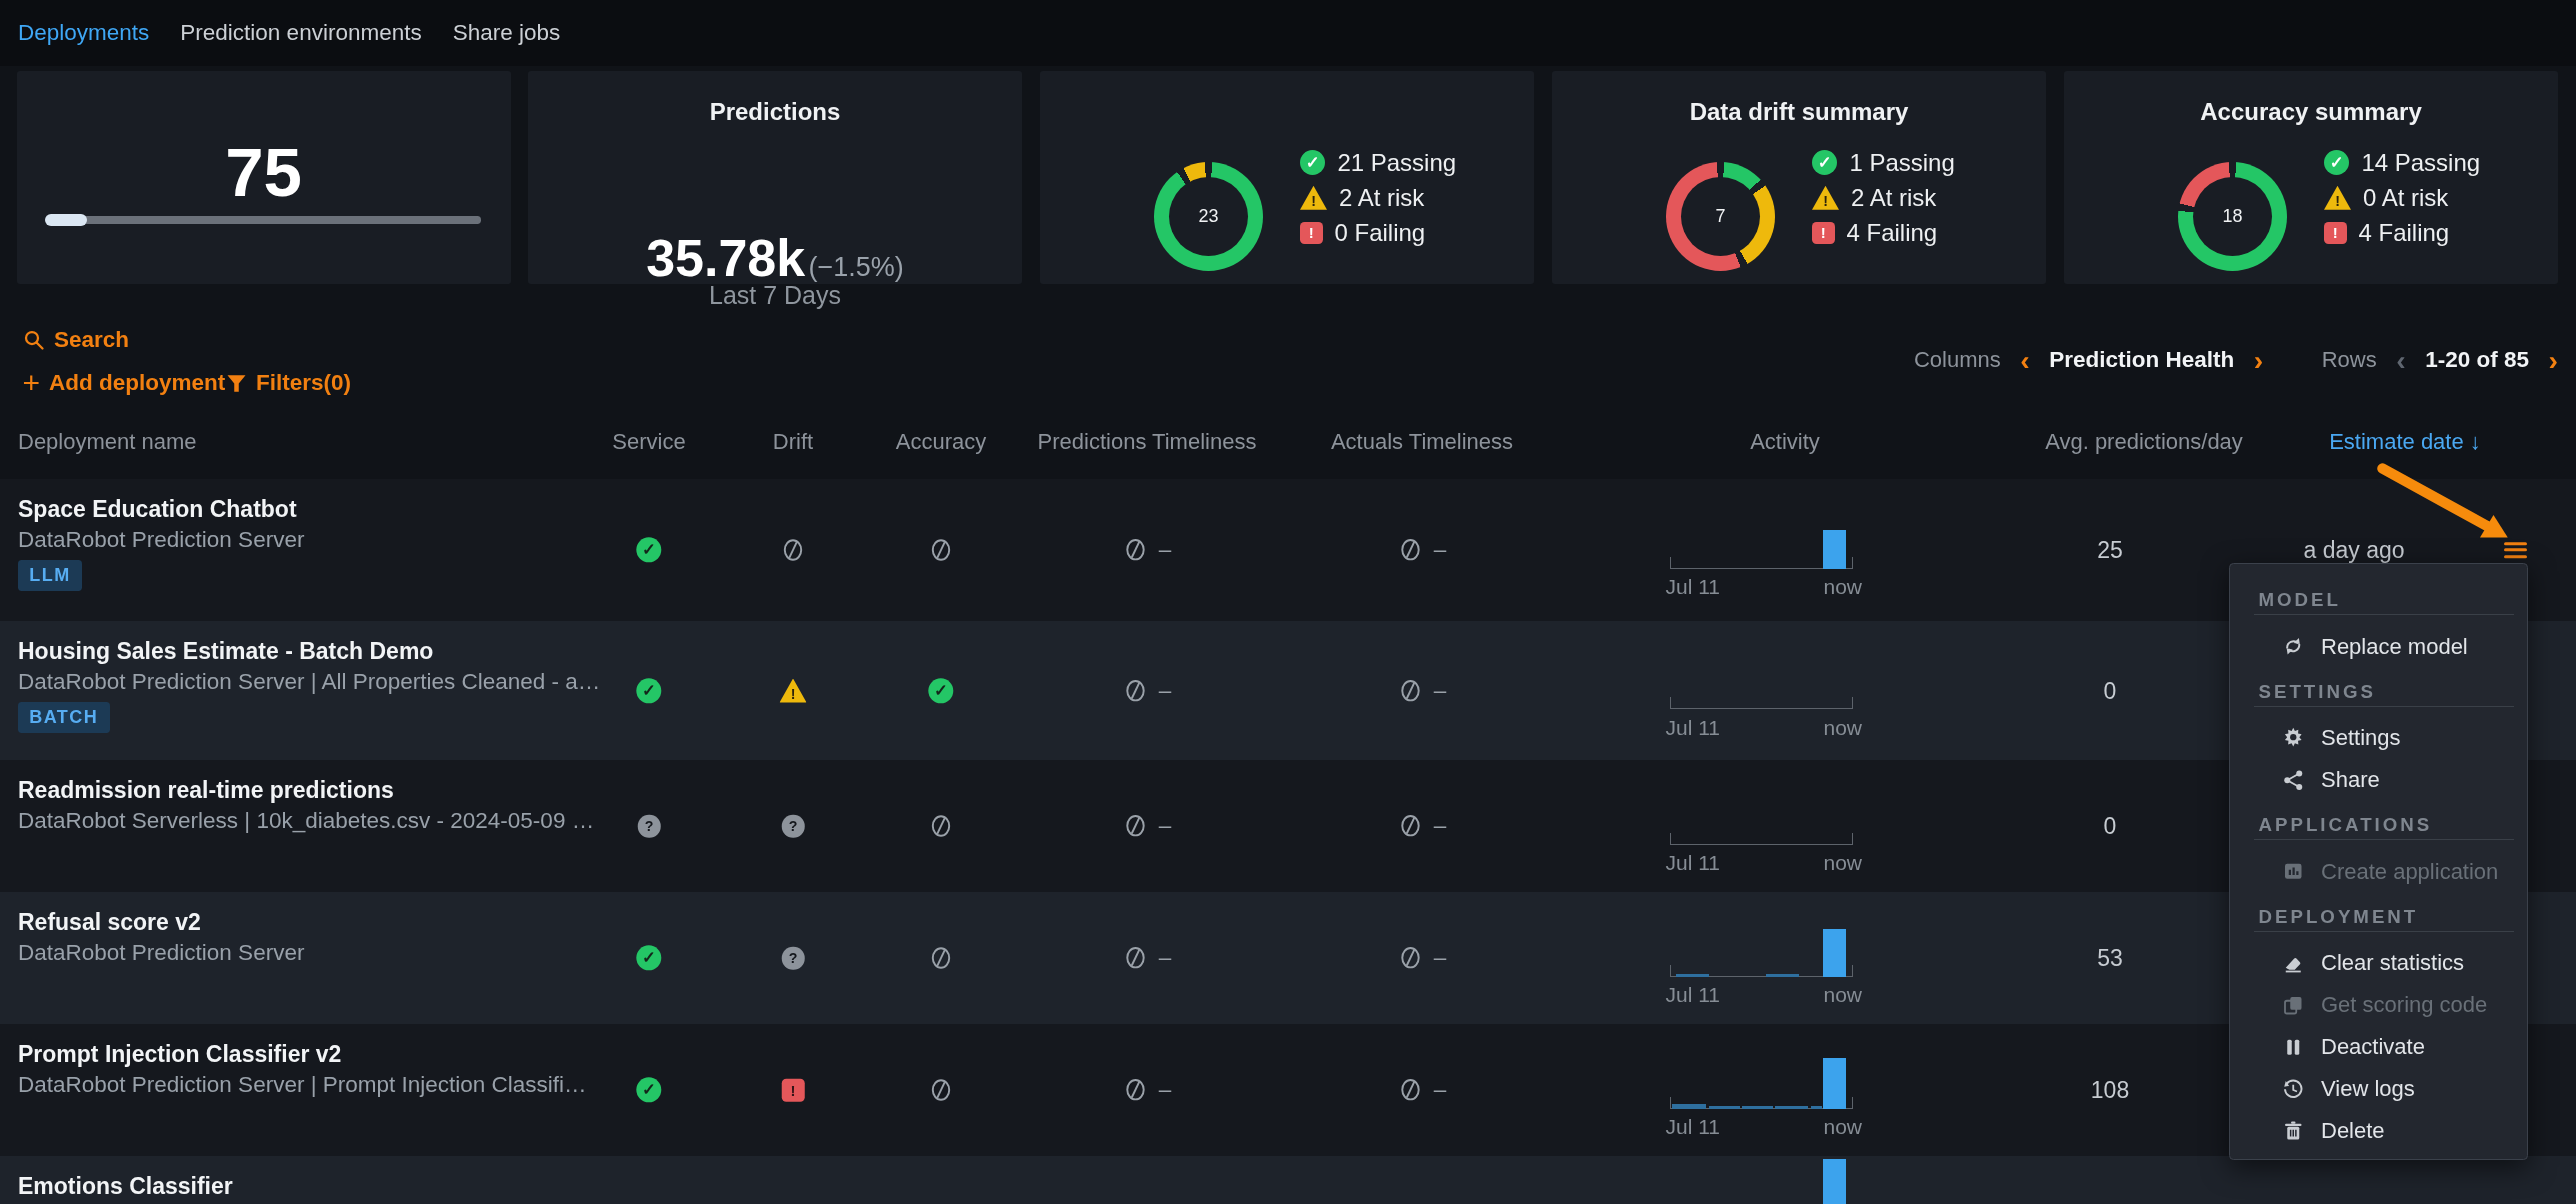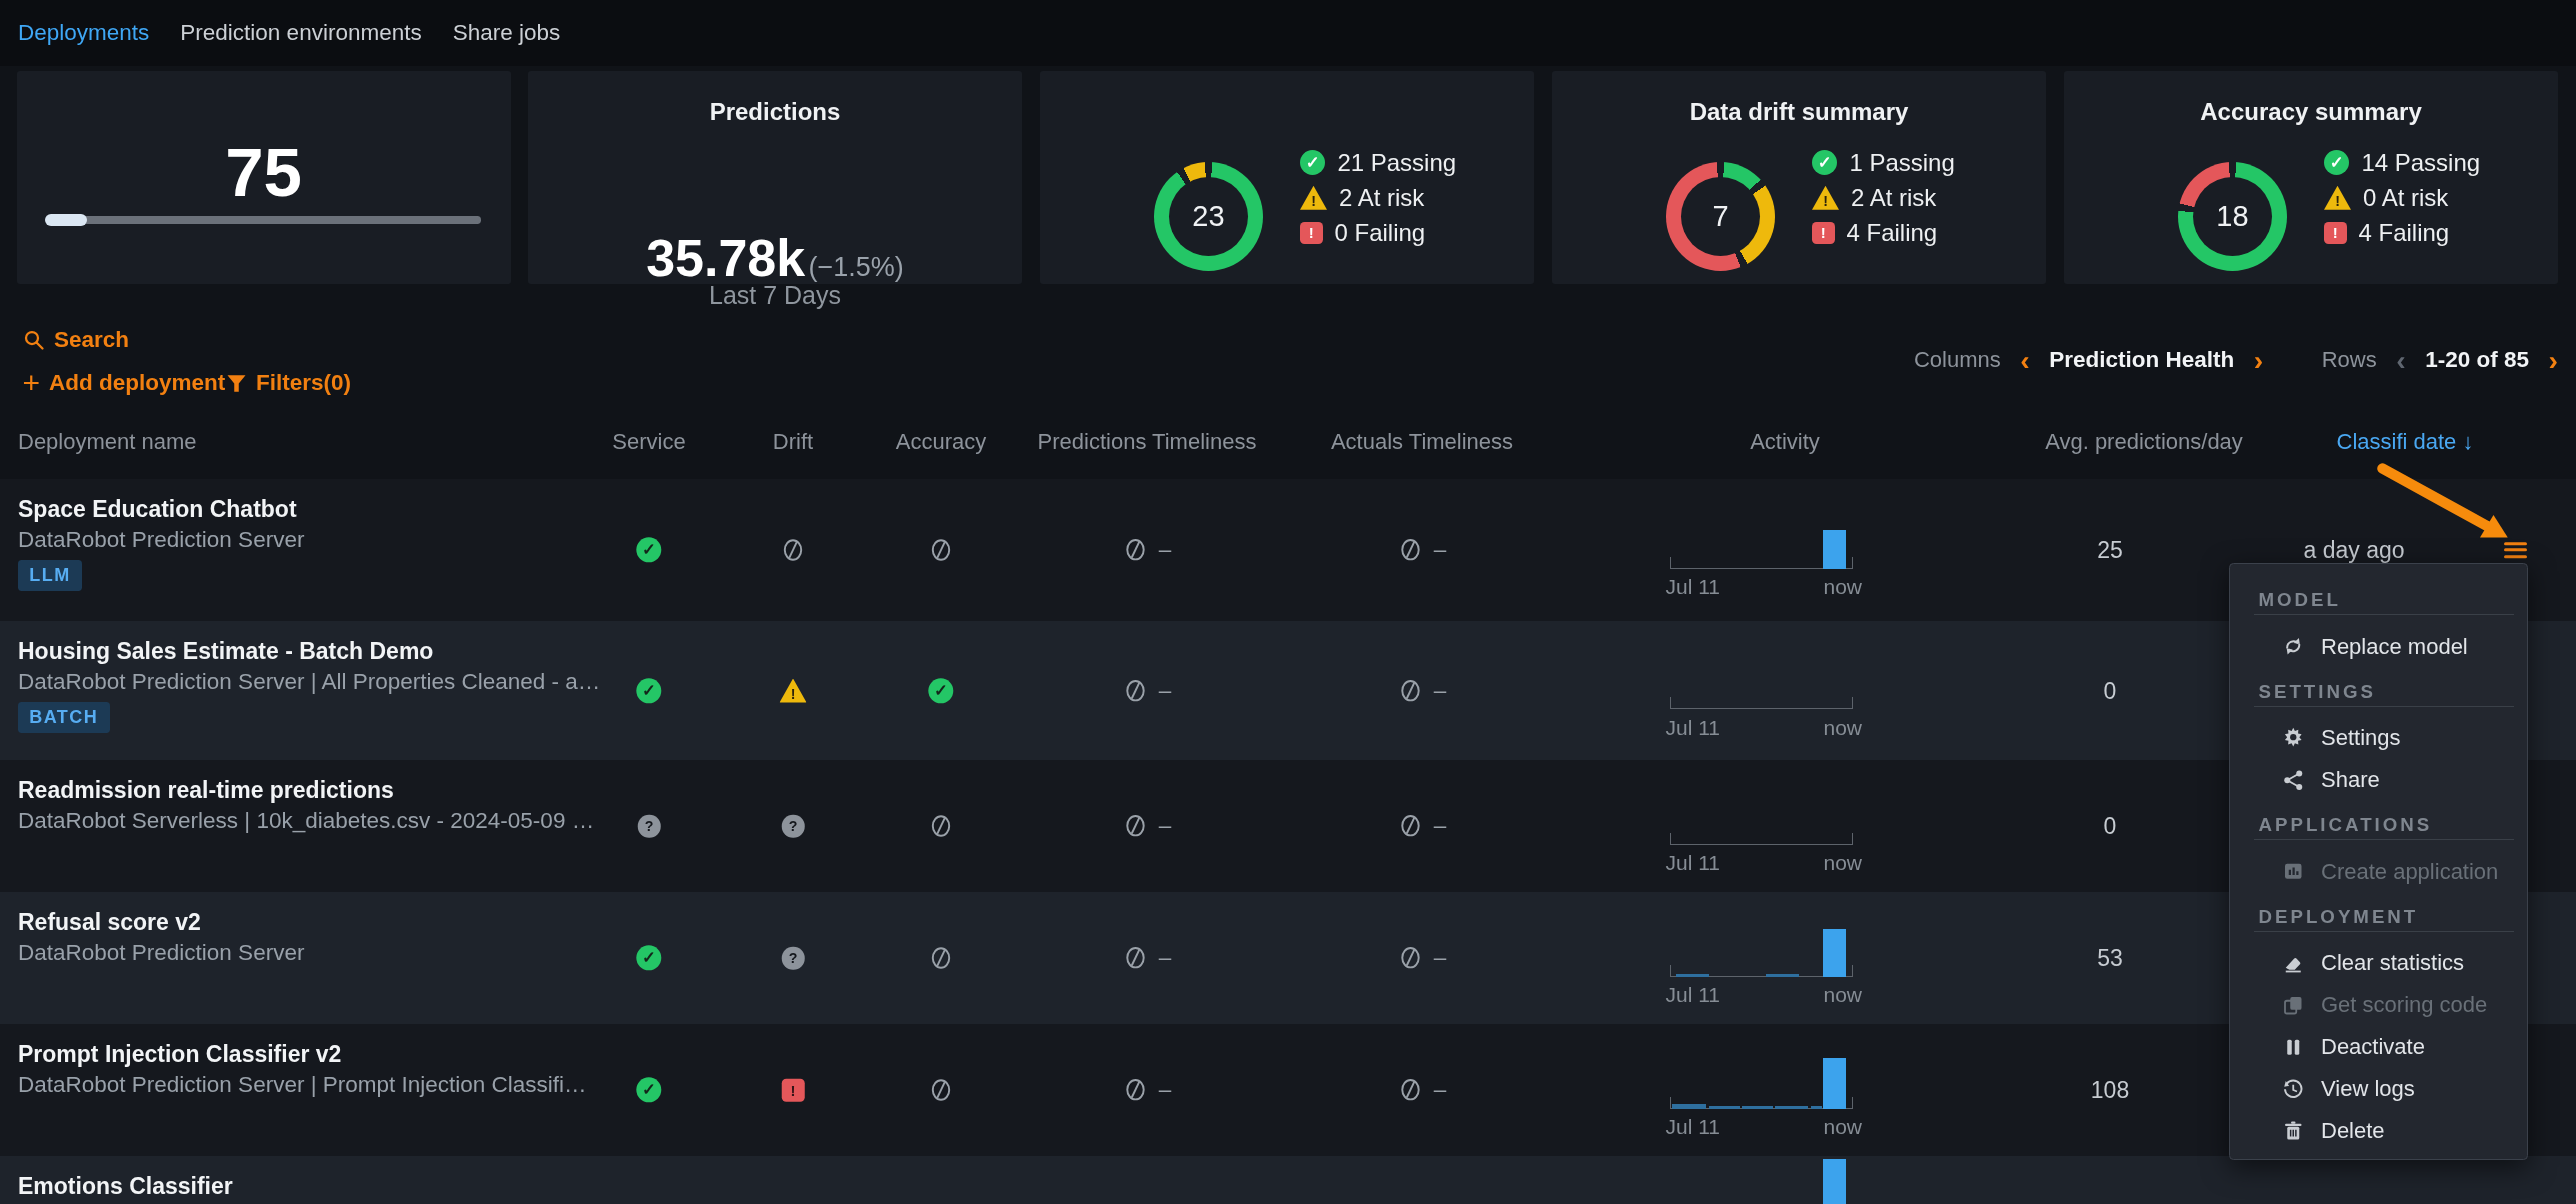--- a/index.html
+++ b/index.html
@@ -30,21 +30,21 @@
                    font-size:23px; color:#8f969e; }
   .pred-line { position:absolute; top:157px; left:0; width:100%; text-align:center; }
   .pred-val { font-size:52px; font-weight:bold; color:#fff;margin-top:37px; }
   .pred-delta { font-size:27px; color:#9aa2ab; }
   .pred-period { position:absolute; top:210px; left:0; width:100%; text-align:center;
                  font-size:25px; color:#8f969e; }
 
   .donut { position:absolute; left:114px; top:91px; width:109px; height:109px; border-radius:50%; }
   .donut::after { content:""; position:absolute; inset:15px; border-radius:50%; background:#191d24; }
   .donut-num { position:absolute; inset:0; display:flex; align-items:center; justify-content:center;
-               font-size:29px; color:#f0f2f4; z-index:2; }
+               font-size:18px; color:#f0f2f4; z-index:2; }
   .legend { position:absolute; left:260px; top:79px; display:flex; flex-direction:column; gap:9.7px; }
   .legend-row { display:flex; align-items:center; gap:12px; height:25.4px; font-size:24px; color:#eef0f2; }
 
   
   .st { display:inline-flex; align-items:center; justify-content:center; flex:none; }
   .st-passing { width:25.4px; height:25.4px; border-radius:50%; font-size:16.5px; font-weight:bold; }
   .st-atrisk  { width:27px; height:24px; clip-path:polygon(50% 0,100% 100%,0 100%);
                 font-size:14.2px; font-weight:bold; padding-top:6px; }
   .st-failing { width:22.5px; height:22.5px; border-radius:4.5px; font-size:15px; font-weight:bold; }
   .st-unknown { width:22.5px; height:22.5px; border-radius:50%; background:#8d939b; color:#14171c;
@@ -246,21 +246,21 @@
 
   <div class="thead">
     <span class="th left" style="left:18px">Deployment name</span>
     <span class="th" style="left:649px">Service</span>
     <span class="th" style="left:793px">Drift</span>
     <span class="th" style="left:941px">Accuracy</span>
     <span class="th" style="left:1147px">Predictions Timeliness</span>
     <span class="th" style="left:1422px">Actuals Timeliness</span>
     <span class="th" style="left:1785px">Activity</span>
     <span class="th" style="left:2144px">Avg. predictions/day</span>
-    <span class="th sorted" style="left:2405px"><span>Classifi date</span> <span class="sort-arrow">↓</span></span>
+    <span class="th sorted" style="left:2405px"><span>Estimate date</span> <span class="sort-arrow">↓</span></span>
   </div>
 
   <div id="rows">
       <div class="trow odd" style="top: 479px; height: 142px;">
         <div class="dep-name">Space Education Chatbot</div>
         <div class="dep-sub">DataRobot Prediction Server</div>
         <span class="dep-badge">LLM</span>
         <div class="cell" style="left: 649px;">
           <span class="st st-passing" style="background: rgb(36, 198, 102); color: rgb(20, 38, 27);">✓</span>
         </div>

